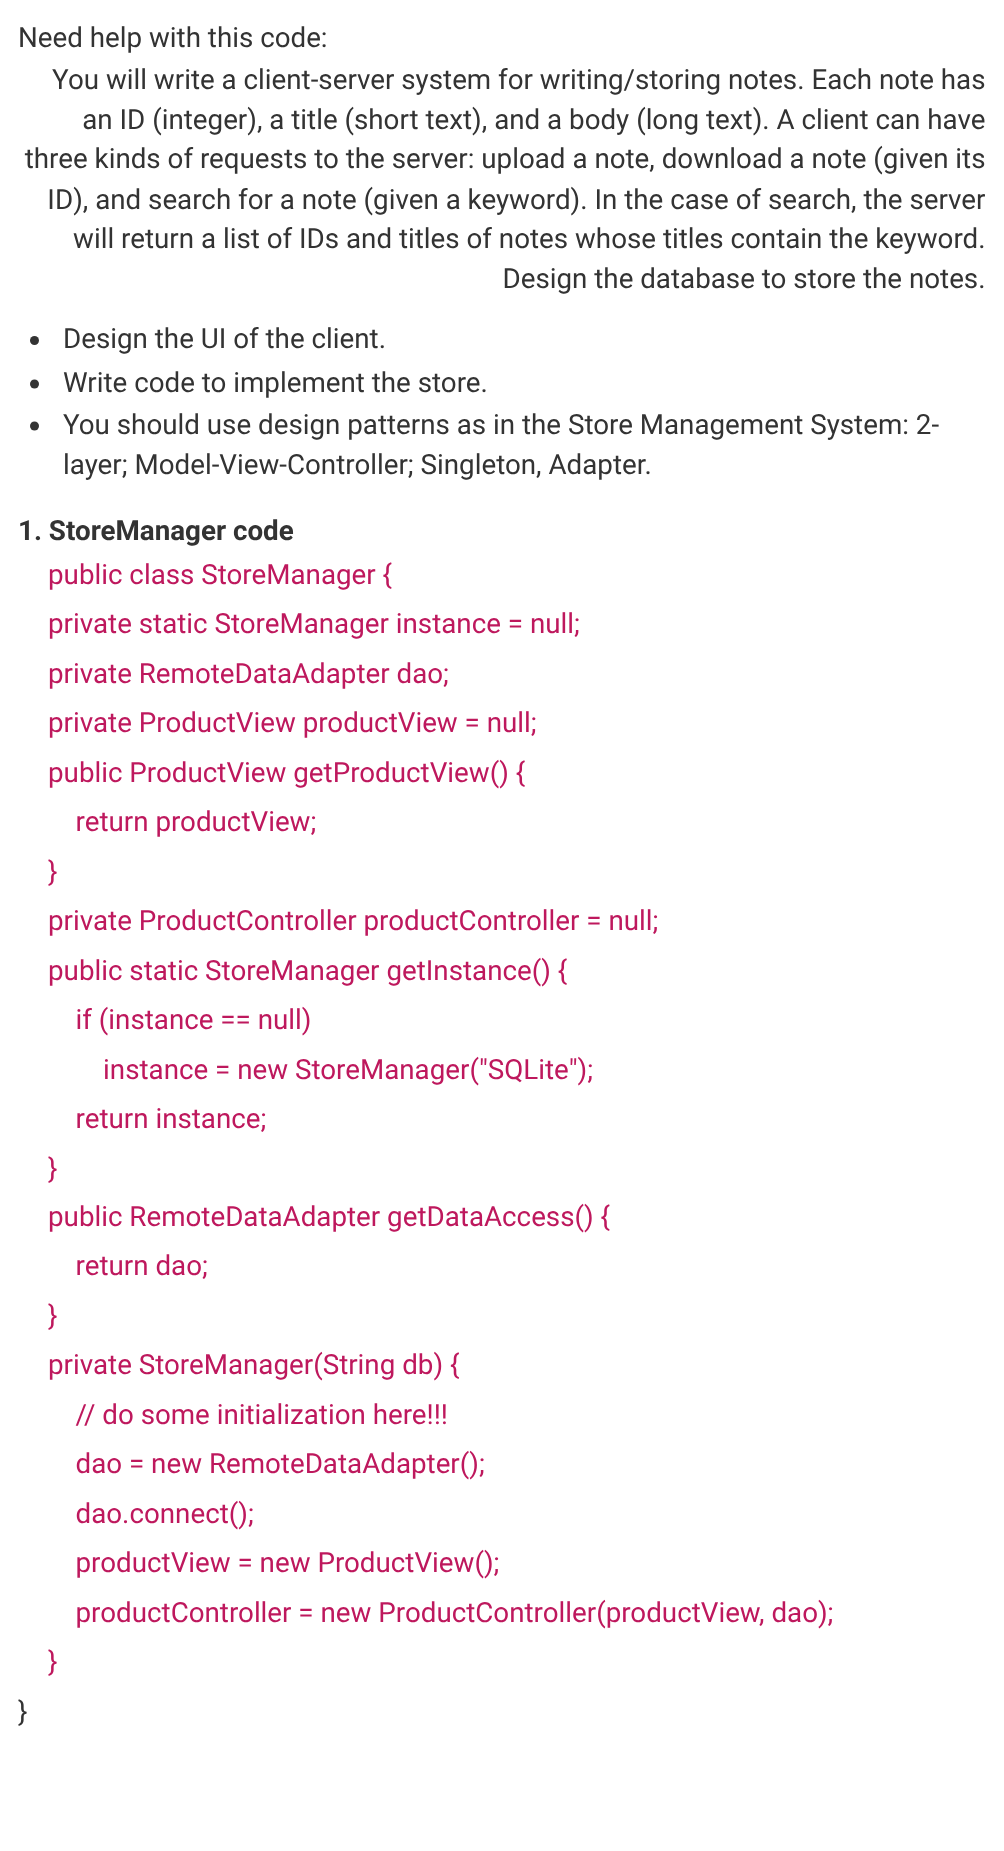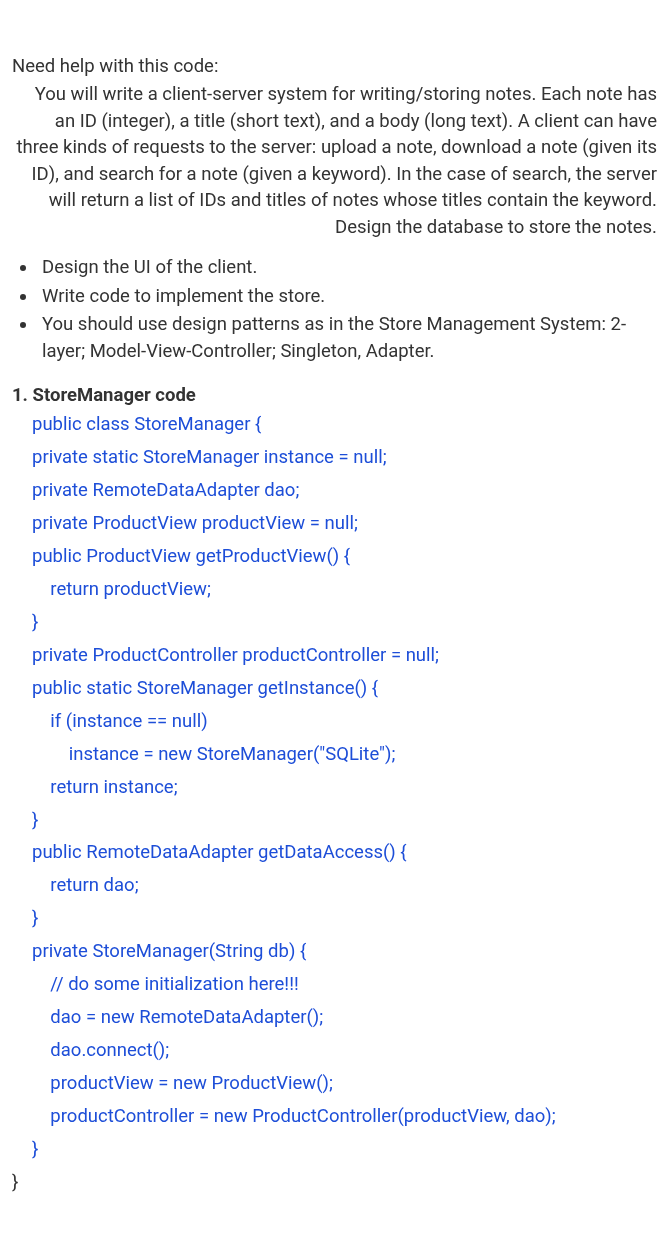--- a/index.html
+++ b/index.html
@@ -7,21 +7,20 @@
     padding: 12px;
     font-family: -apple-system, BlinkMacSystemFont, "Segoe UI", Roboto, Helvetica, Arial, sans-serif;
     font-size: 18.5px;
     line-height: 1.43;
     color: #333;
     background: #fff;
     width: 645px;
   }
   .intro {
     margin-bottom: 2px;
-    margin-top: 41px;
   }
   .description {
     margin-bottom: 14px;
     text-align: right;
   }
   ul.bullets {
     margin: 4px 0 18px 0;
     padding-left: 26px;
   }
   ul.bullets li {
@@ -30,21 +29,21 @@
   }
   .section-heading {
     font-weight: 700;
   }
   .code-block {
     margin-left: 20px;
     font-family: inherit;
     font-size: 18.5px;
     line-height: 1.78;
     white-space: pre;
-    color: #1d4ed8;
+    color: #be185d;
   }
 </style>
 </head>
 <body>
 
 <div class="intro">Need help with this code:</div>
 
 <div class="description">You will write a client-server system for writing/storing notes. Each note has an ID (integer), a title (short text), and a body (long text). A client can have three kinds of requests to the server: upload a note, download a note (given its ID), and search for a note (given a keyword). In the case of search, the server will return a list of IDs and titles of notes whose titles contain the keyword. Design the database to store the notes.</div>
 
 <ul class="bullets">

